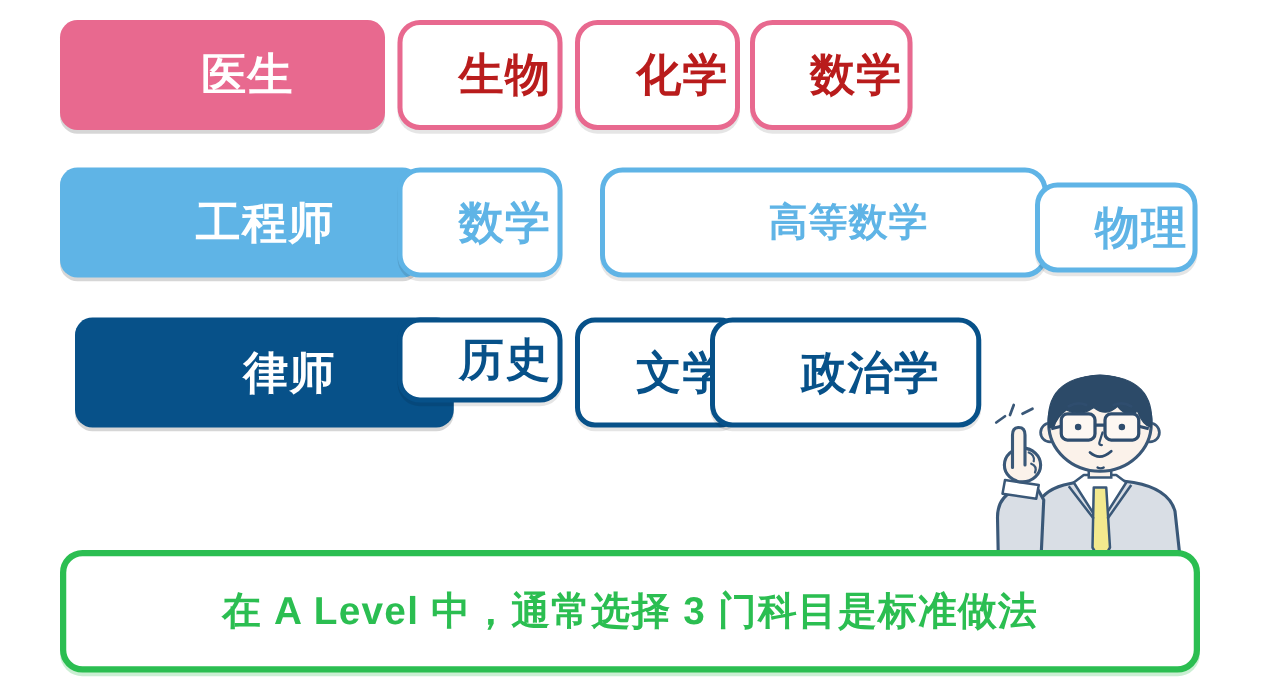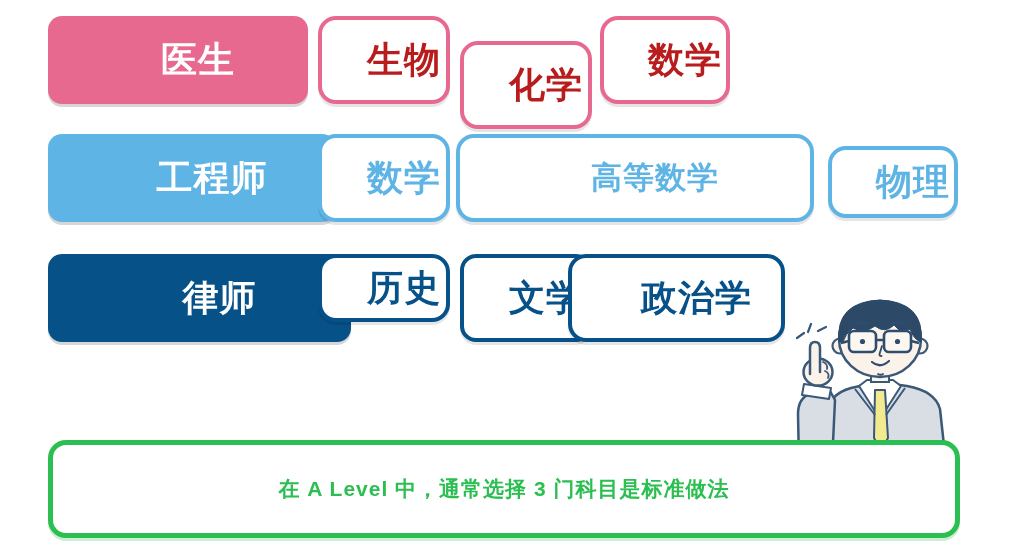--- a/index.html
+++ b/index.html
@@ -29,50 +29,50 @@
   .fill-navy{background:#075189;}
   .line-pink{border-color:#E8698F;color:#b91c1c;}
   .line-blue{border-color:#5FB4E6;color:#5FB4E6;}
   .line-navy{border-color:#075189;color:#075189;}
   .small-text{font-size:31px;}
   .note-box{
     position:absolute;left:48px;top:440px;width:912px;height:98px;
     box-sizing:border-box;background:#ffffff;
     border:5px solid #2BBE51;border-radius:18px;
     display:flex;align-items:center;justify-content:center;
-    color:#2BBE51;font-weight:700;font-size:21px;letter-spacing:1px;
+    color:#2BBE51;font-weight:700;font-size:31px;letter-spacing:1px;
     z-index:3;
     box-shadow:0 3px 0 rgba(43,190,81,0.25);
   }
   .illustration{
     position:absolute;left:785px;top:292px;width:200px;height:172px;
     z-index:1;
   }
 </style>
 </head>
 <body>
 
 <div>
 
   <div>
     <div class="pill filled fill-pink" style="left:48px;top:16px;width:260px;height:88px;">医生</div>
     <div class="pill outlined line-pink" style="left:318px;top:16px;width:132px;height:88px;">生物</div>
-    <div class="pill outlined line-pink" style="left:460px;top:16px;width:132px;height:88px;margin-top:25px;">化学</div>
+    <div class="pill outlined line-pink" style="left:460px;top:16px;width:132px;height:88px;">化学</div>
     <div class="pill outlined line-pink" style="left:600px;top:16px;width:130px;height:88px;">数学</div>
   </div>
 
   <div>
     <div class="pill filled fill-blue" style="left:48px;top:134px;width:288px;height:88px;text-align:right;">工程师</div>
     <div class="pill outlined line-blue" style="left:318px;top:134px;width:132px;height:88px;">数学</div>
-    <div class="pill outlined line-blue small-text" style="left:456px;top:134px;width:358px;height:88px;">高等数学</div>
+    <div class="pill outlined line-blue small-text" style="left:480px;top:134px;width:358px;height:88px;">高等数学</div>
     <div class="pill outlined line-blue" style="left:828px;top:146px;width:130px;height:72px;">物理</div>
   </div>
 
   <div>
-    <div class="pill filled fill-navy" style="left:48px;top:254px;width:303px;height:88px;">律师</div>
+    <div class="pill filled fill-navy" style="left:60px;top:254px;width:303px;height:88px;">律师</div>
     <div class="pill outlined line-navy" style="left:318px;top:254px;width:132px;height:68px;">历史</div>
     <div class="pill outlined line-navy" style="left:460px;top:254px;width:132px;height:88px;border-radius:16px;">文学</div>
     <div class="pill outlined line-navy" style="left:568px;top:254px;width:217px;height:88px;font-family:Liberation Mono, monospace;">政治学</div>
   </div>
 
   <svg class="illustration" viewBox="0 0 200 172">
 
     <g>
       <path d="M 38 172 L 41 123 Q 44 102 66 96 L 93 90 L 122 94 Q 150 99 155 117 L 161 172 Z" fill="#D9DEE5" stroke="#3A5878" stroke-width="2.5" stroke-linejoin="round"></path>
       <path d="M 74 94 L 95 127 L 116 94 L 108 88 L 82 88 Z" fill="#FFFFFF" stroke="#3A5878" stroke-width="2" stroke-linejoin="round"></path>

